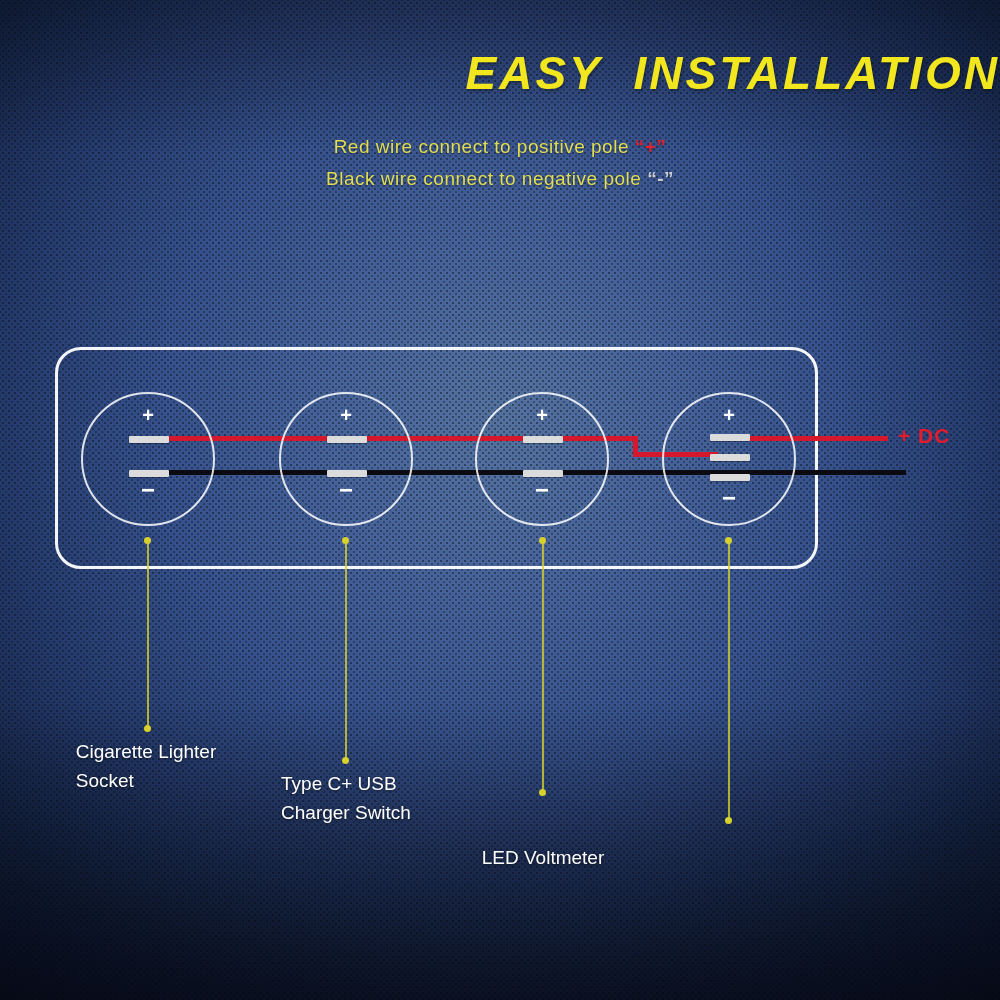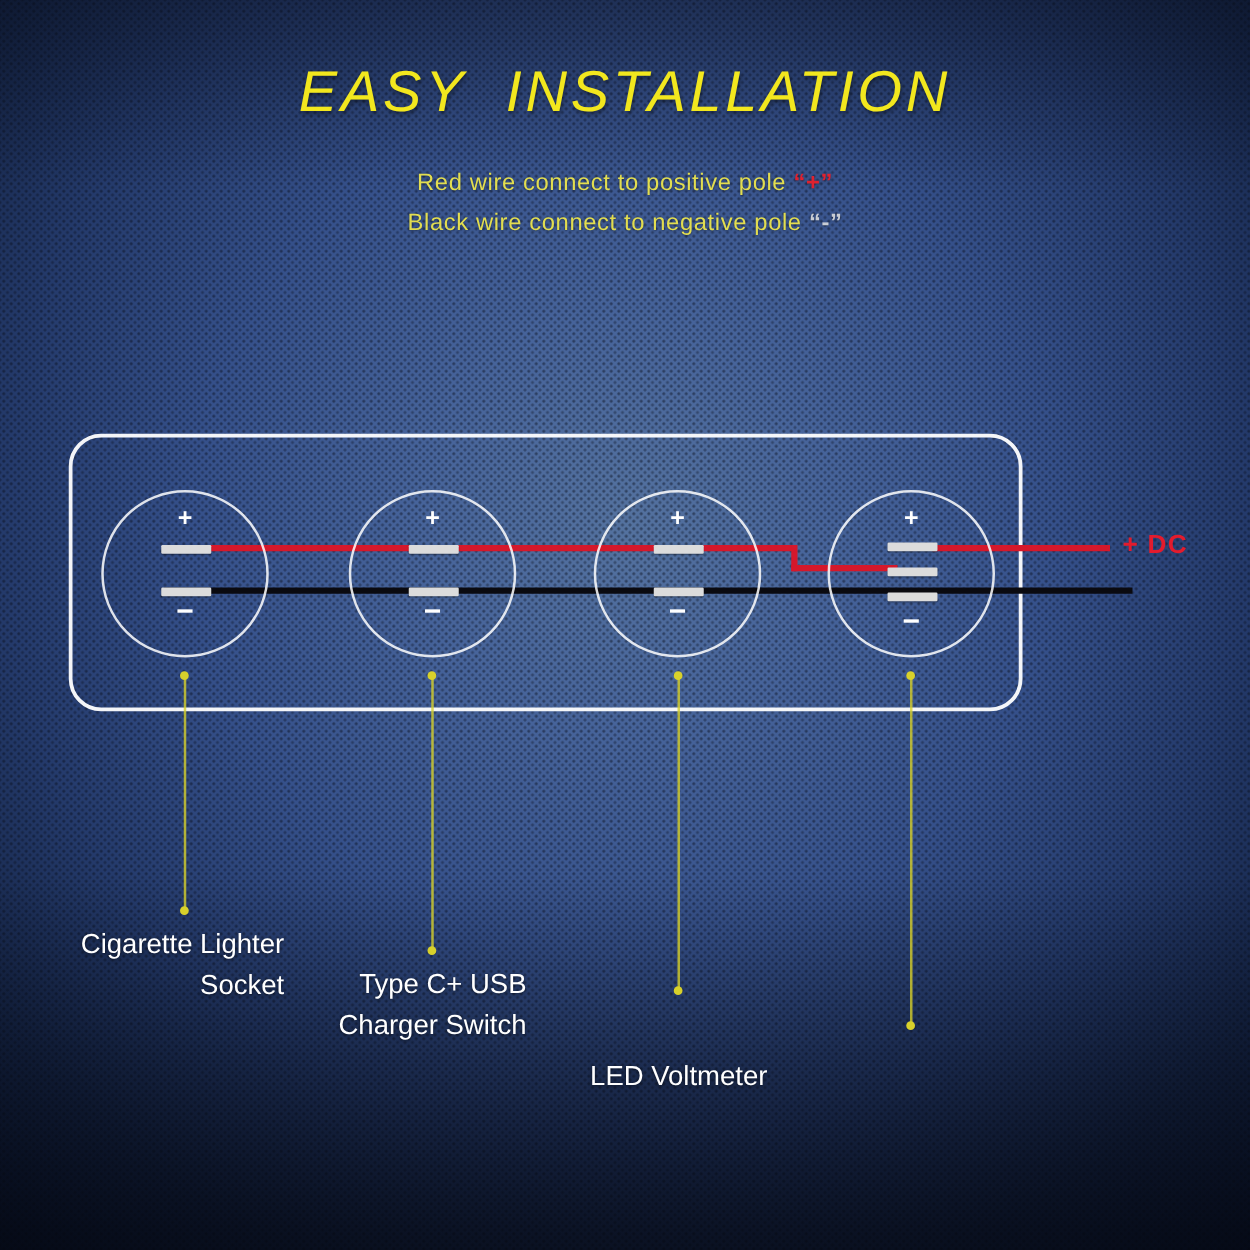--- a/index.html
+++ b/index.html
@@ -15,22 +15,22 @@
       radial-gradient(rgba(8,12,24,0.35) 1px, transparent 1.4px);
     background-size:6px 6px,6px 6px;
     background-position:0 0,3px 3px;
   }
   .vignette{
     position:absolute;inset:0;z-index:1;pointer-events:none;
     background:linear-gradient(180deg, rgba(5,8,18,0.35) 0%, rgba(0,0,0,0) 15%, rgba(0,0,0,0) 70%, rgba(3,5,12,0.7) 100%);
   }
   .layer{position:absolute;inset:0;z-index:2;}
   .title{
-    position:absolute;top:46px;left:0;width:100%;text-align:center;
-    font-size:46px;font-weight:normal;font-style:italic;letter-spacing:3px;
+    position:absolute;top:46px;left:0;width:100%;text-align:right;
+    font-size:46px;font-weight:bold;font-style:italic;letter-spacing:3px;
     color:#f2e71e;white-space:pre;margin:0;
     text-shadow:1px 2px 3px rgba(0,0,0,0.35);
   }
   .subline{
     position:absolute;left:0;width:100%;text-align:center;
     font-size:19px;color:#e2dd50;letter-spacing:0.5px;
     text-shadow:0 1px 2px rgba(0,0,0,0.35);
   }
   .sub1{top:136px;}
   .sub2{top:168px;}
@@ -56,22 +56,22 @@
     position:absolute;top:84px;left:0;width:100%;text-align:center;
     color:#fff;font-size:24px;font-weight:bold;line-height:1;
   }
   .bar{
     position:absolute;left:46px;width:40px;height:7px;
     background:#dcdcdc;border-radius:1px;box-shadow:0 1px 1px rgba(0,0,0,0.3);
   }
   .leader{position:absolute;width:2px;background:rgba(214,207,43,0.8);}
   .dot{position:absolute;width:7px;height:7px;border-radius:50%;background:#d8d12b;}
   .comp-label{
-    position:absolute;transform:translateX(-50%);text-align:right;
-    white-space:pre-line;color:#ffffff;font-size:22px;line-height:1.5;
+    position:absolute;transform:translateX(-50%);text-align:left;
+    white-space:pre-line;color:#ffffff;font-size:19px;line-height:1.5;
     text-shadow:0 1px 3px rgba(0,0,0,0.5);
   }
   .dc-label{
     position:absolute;left:898px;top:424px;color:#e31b2d;
     font-size:21px;font-weight:bold;letter-spacing:1px;
   }
 </style>
 </head>
 <body>
 

